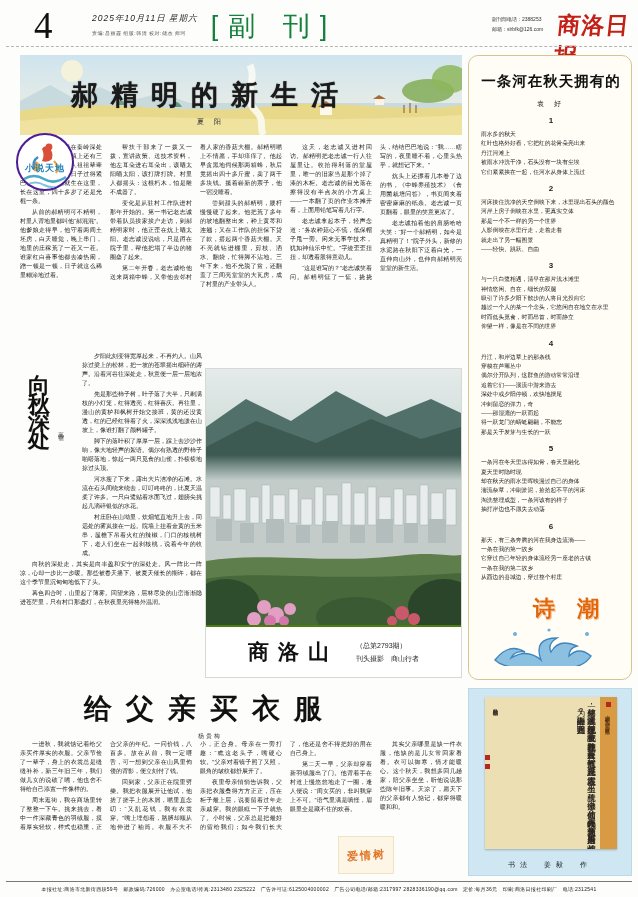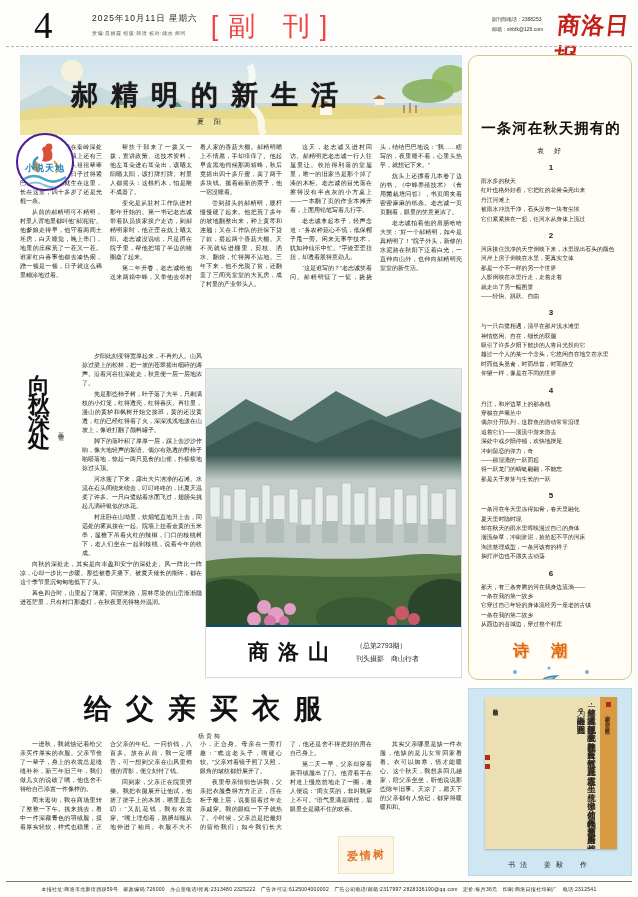--- a/index.html
+++ b/index.html
@@ -2,23 +2,23 @@
 <html><head>
 <meta charset="utf-8">
 <style>
   html,body{margin:0;padding:0;background:#e9e9e6;}
   *{box-sizing:border-box;font-family:"Liberation Sans","DejaVu Sans",sans-serif;}
   .page{position:relative;width:638px;height:897px;background:#fdfdfb;margin:0 auto;overflow:hidden;}
 
   
   .pagenum{position:absolute;left:34px;top:4px;font-family:"Liberation Serif","DejaVu Serif",serif;font-size:37px;color:#111;}
   .dateblock{position:absolute;left:92px;top:13px;}
-  .date{font-size:8.5px;color:#222;letter-spacing:1px;}
+  .date{font-size:8.5px;color:#222;letter-spacing:1px;font-style:italic;}
   .credits{font-size:5px;color:#555;margin-top:5px;letter-spacing:.5px;}
-  .section-title{position:absolute;left:0;right:90px;top:8px;text-align:center;font-size:27px;color:#ef4444;letter-spacing:10px;font-weight:400;}
+  .section-title{position:absolute;left:0;right:90px;top:8px;text-align:center;font-size:27px;color:#15803d;letter-spacing:10px;font-weight:400;}
   .contact{position:absolute;left:492px;top:15px;font-size:5px;color:#333;line-height:1.9;}
   .masthead{position:absolute;left:556px;top:10px;font-size:23px;font-weight:bold;color:#c32017;transform:skewX(-6deg);letter-spacing:1px;}
   .header-dash{position:absolute;left:6px;right:6px;top:46px;border-top:1.5px dashed #b5b5b0;}
 
   
   .main-article{position:absolute;left:20px;top:55px;width:442px;height:300px;}
   .illus{position:absolute;left:0;top:0;width:442px;height:80px;overflow:hidden;}
   .main-title{position:absolute;left:0;right:60px;top:22px;text-align:center;font-size:27px;font-weight:bold;color:#1a1a1a;letter-spacing:13px;font-family:"Liberation Serif","DejaVu Serif",serif;text-shadow:0 0 1px #333;}
   .main-author{position:absolute;left:0;right:60px;top:62px;text-align:center;font-size:7px;color:#333;letter-spacing:4px;}
   .main-body{position:absolute;left:0;top:88px;width:442px;height:207px;column-count:5;column-gap:8px;overflow:hidden;}
@@ -27,42 +27,42 @@
   .badge-circle{width:58px;height:58px;border-radius:50%;background:#fff;border:2px solid #4c1d95;position:relative;overflow:hidden;}
   .badge-label{position:absolute;left:0;right:0;top:27px;text-align:center;font-size:9px;color:#1f7fb8;font-weight:bold;letter-spacing:1px;}
 
   
   .autumn{position:absolute;left:20px;top:352px;width:182px;height:346px;overflow:hidden;}
   .autumn-titlebox{float:left;width:56px;height:192px;margin:4px 6px 4px 0;display:flex;}
   .autumn-title{writing-mode:vertical-rl;font-size:22px;font-weight:bold;color:#111;letter-spacing:18px;font-family:"Liberation Serif","DejaVu Serif",serif;margin-left:4px;}
   .autumn-author{writing-mode:vertical-rl;font-size:6px;color:#444;margin-top:70px;margin-left:2px;letter-spacing:2px;}
 
   
-  .photo-block{position:absolute;left:205px;top:368px;width:257px;height:310px;border:1px solid #d8d8d4;background:#0c4a6e;}
+  .photo-block{position:absolute;left:205px;top:368px;width:257px;height:310px;border:1px solid #d8d8d4;background:#4d7c0f;}
   .photo{width:255px;height:256px;display:block;}
   .photo-caption{position:absolute;left:0;right:0;bottom:0;height:50px;display:flex;align-items:center;background:#fff;}
   .photo-title{font-size:21px;font-weight:bold;color:#111;letter-spacing:9px;margin-left:42px;font-family:"Liberation Serif","DejaVu Serif",serif;}
   .photo-meta{margin-left:18px;font-size:7px;color:#222;line-height:1.9;}
 
   
   .father{position:absolute;left:20px;top:690px;width:442px;height:186px;}
   .father-title{text-align:center;width:380px;font-size:28px;font-weight:bold;color:#111;letter-spacing:14px;}
   .father-author{text-align:center;width:380px;font-size:6px;color:#444;margin-top:4px;letter-spacing:2px;}
   .father-body{position:absolute;left:0;top:50px;width:442px;height:134px;column-count:5;column-gap:8px;overflow:hidden;}
   .stamp{position:absolute;left:318px;top:146px;width:56px;height:38px;background:#fdf6e6;border:1px solid #f0e3c2;z-index:4;display:flex;align-items:center;justify-content:center;}
   .stamp span{font-size:11px;color:#e0772a;font-weight:bold;letter-spacing:2px;transform:rotate(-4deg);}
 
   
   .poem-box{position:absolute;left:468px;top:55px;width:164px;height:625px;border:1px solid #d5c68f;border-radius:10px;background:#fffdf6;overflow:hidden;padding:16px 10px 0 12px;}
-  .poem-title{text-align:center;font-size:14.5px;font-weight:bold;color:#111;letter-spacing:1px;margin-top:47px;}
+  .poem-title{text-align:center;font-size:14.5px;font-weight:bold;color:#111;letter-spacing:1px;}
   .poem-author{text-align:center;font-size:7px;color:#333;margin-top:8px;letter-spacing:4px;}
   .psec{margin-top:6px;}
   .pnum{text-align:center;font-size:8px;font-weight:bold;color:#222;margin:7px 0 5px 0;}
   .plines{font-size:5.8px;line-height:1.62;color:#222;white-space:pre-line;word-break:break-all;}
-  .poem-logo{margin-top:12px;text-align:center;font-size:16px;font-weight:bold;color:#e2660c;letter-spacing:22px;text-shadow:0 0 1px #fff,1px 1px 0 #f7c08a;}
+  .poem-logo{margin-top:12px;text-align:right;font-size:22px;font-weight:bold;color:#e2660c;letter-spacing:22px;text-shadow:0 0 1px #fff,1px 1px 0 #f7c08a;}
   .poem-waves{display:block;margin:2px auto 0 auto;}
 
   
   .calli{position:absolute;left:468px;top:688px;width:164px;height:188px;background:#cfe7f2;border:1px solid #bcd9e6;}
   .scroll{position:absolute;left:16px;top:8px;width:132px;height:152px;background:#ecdfb4;box-shadow:0 1px 2px rgba(0,0,0,.25);display:flex;flex-direction:row-reverse;}
   .strip{width:17px;height:100%;background:#d99a44;display:flex;flex-direction:column;align-items:center;padding-top:3px;}
   .strip-title{writing-mode:vertical-rl;font-size:5.5px;color:#4a2508;letter-spacing:1px;margin-top:2px;}
   .calli-text{flex:1;writing-mode:vertical-rl;font-size:8.5px;line-height:1.25;color:#2a2520;padding:5px 3px;overflow:hidden;font-family:"Liberation Serif","DejaVu Serif",serif;}
   .calli-sign{writing-mode:vertical-rl;font-size:5.5px;color:#3a332a;padding:8px 2px 0 3px;}
   .seal{width:5px;height:5px;background:#b5281e;margin:2px auto;}

